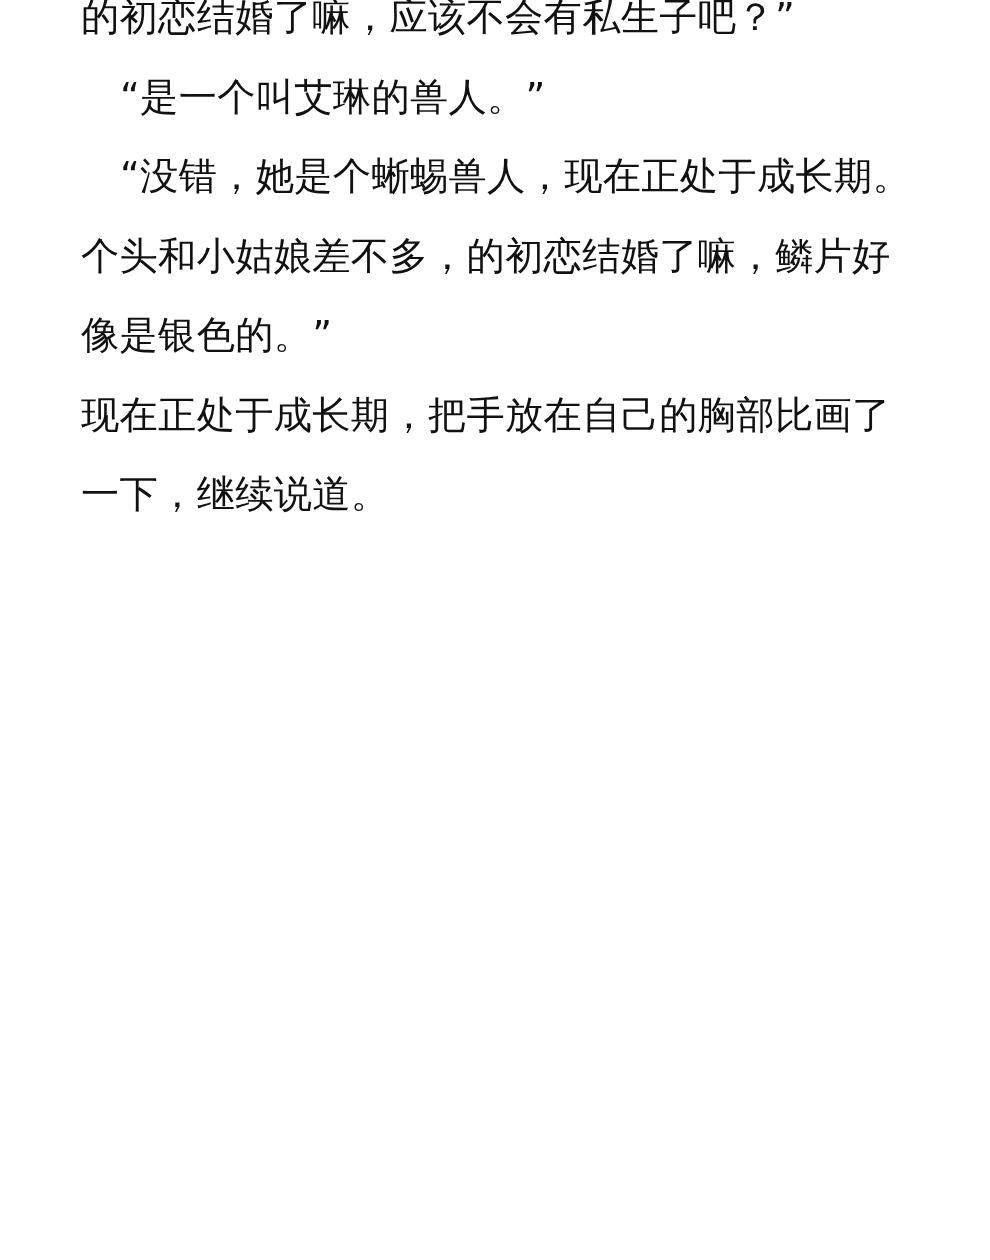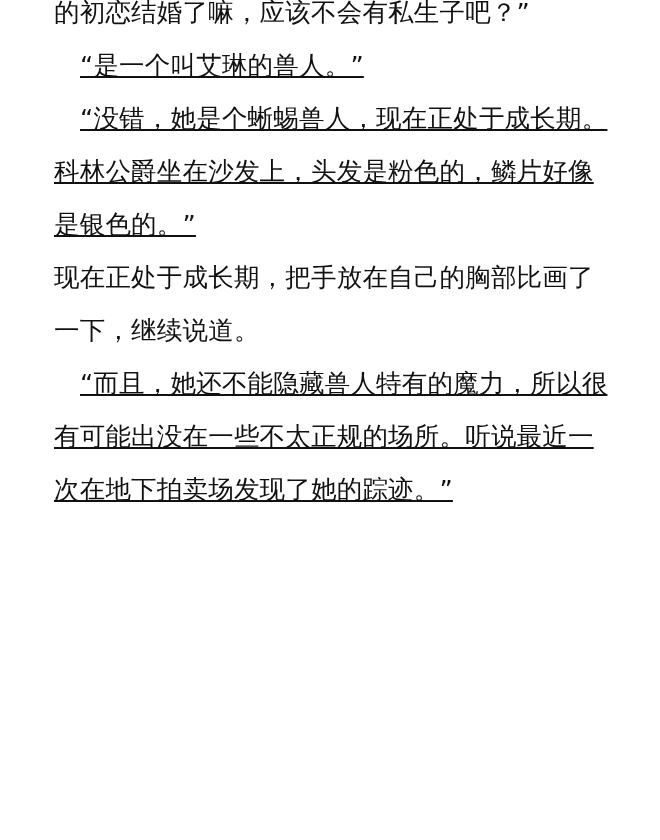--- a/index.html
+++ b/index.html
@@ -29,21 +29,20 @@
     font-size: 25.5px;
     line-height: 53px;
     letter-spacing: 0.2px;
     margin: 0;
     white-space: pre-wrap;
     word-break: break-all;
     font-weight: 400;
   }
   .para.indent {
     text-indent: 26px;
-    text-decoration: underline;
   }
   .para.clipped-top {
     
     margin-top: -14px;
   }
   .para.clipped-bottom {
     overflow: hidden;
   }
 </style>
 </head>
@@ -51,23 +50,22 @@
 
 <div id="page">
   <div class="text-body">
 
     <p class="para clipped-top">的初恋结婚了嘛，应该不会有私生子吧？”</p>
 
     <p class="para indent">“是一个叫艾琳的兽人。”</p>
 
 
 
-    <p class="para indent">“没错，她是个蜥蜴兽人，现在正处于成长期。科林公爵坐在沙发上，头发是粉色的，鳞片好像是银色的。”</p>
+    <p class="para indent">“没错，她是个蜥蜴兽人，现在正处于成长期。个头和小姑娘差不多，的初恋结婚了嘛，鳞片好像是银色的。”</p>
 
     <p class="para">现在正处于成长期，把手放在自己的胸部比画了一下，继续说道。</p>
 
-    <p class="para indent">“而且，她还不能隐藏兽人特有的魔力，所以很有可能出没在一些不太正规的场所。听说最近一次在地下拍卖场发现了她的踪迹。”</p>
 
 
     <p class="para indent clipped-bottom"></p>
 
   </div>
 </div>
 
 </body></html>

